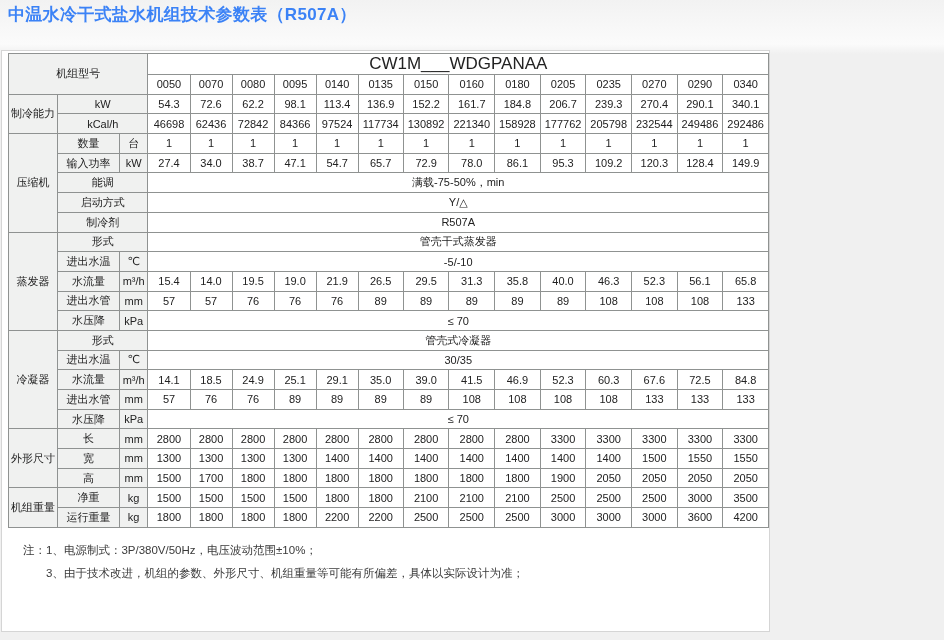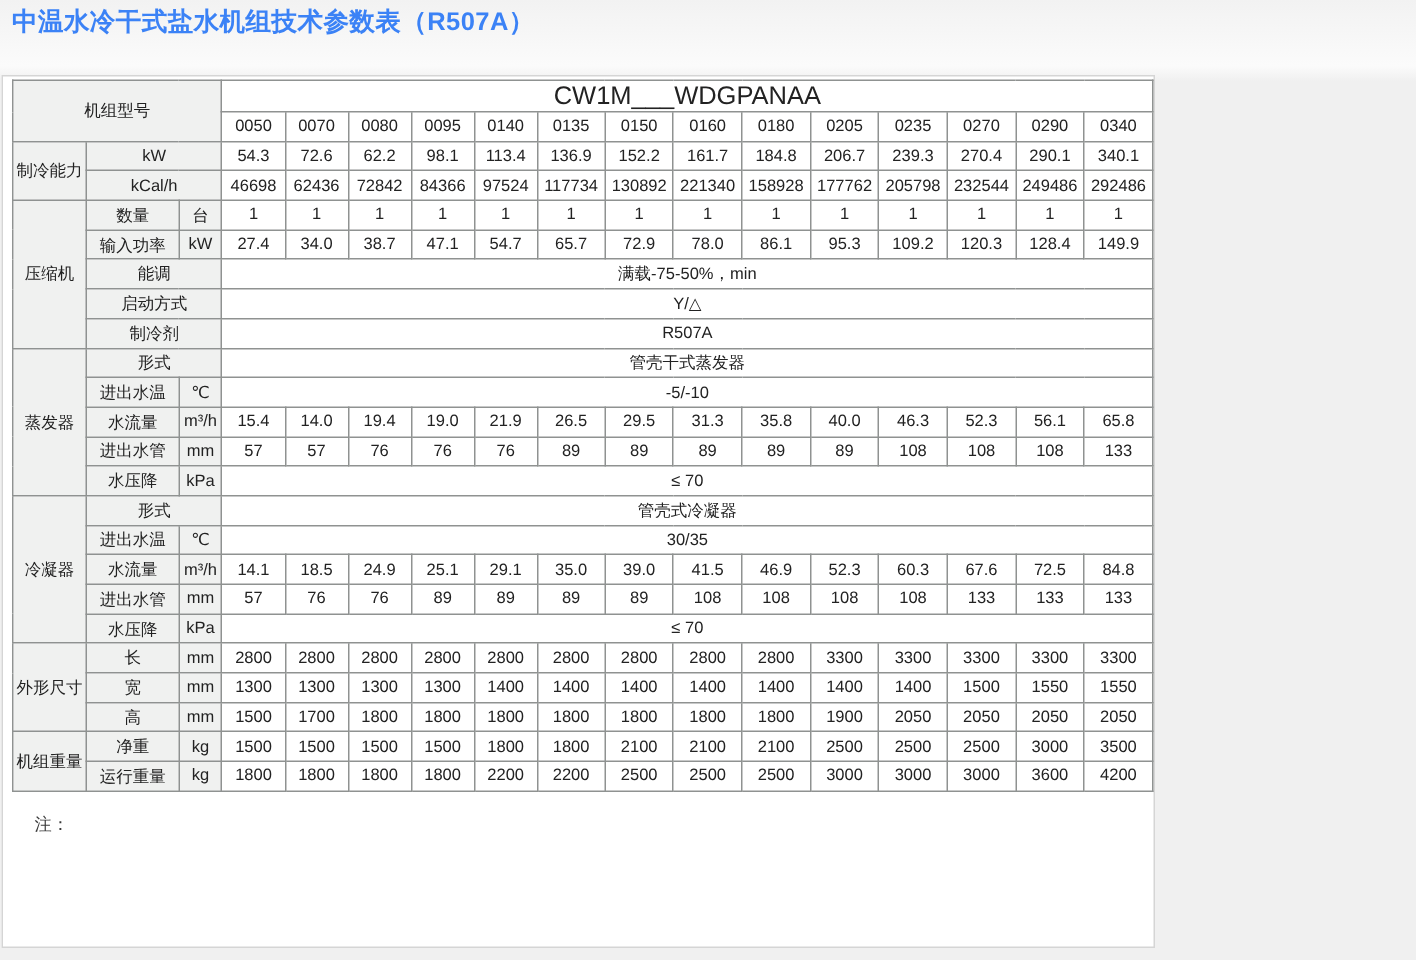--- a/index.html
+++ b/index.html
@@ -179,21 +179,21 @@
         <tr>
           <td class="hd">进出水温</td>
           <td class="hd">℃</td>
           <td class="dt" colspan="14">-5/-10</td>
         </tr>
         <tr>
           <td class="hd">水流量</td>
           <td class="hd">m³/h</td>
           <td class="dt">15.4</td>
           <td class="dt">14.0</td>
-          <td class="dt">19.4</td>
+          <td class="dt">19.5</td>
           <td class="dt">19.0</td>
           <td class="dt">21.9</td>
           <td class="dt">26.5</td>
           <td class="dt">29.5</td>
           <td class="dt">31.3</td>
           <td class="dt">35.8</td>
           <td class="dt">40.0</td>
           <td class="dt">46.3</td>
           <td class="dt">52.3</td>
           <td class="dt">56.1</td>
@@ -364,15 +364,17 @@
           <td class="dt">3000</td>
           <td class="dt">3600</td>
           <td class="dt">4200</td>
         </tr>
       </tbody>
   </table>
 
   <div class="notes">
     <span class="notes-prefix">注：</span>
     <div class="notes-items" id="notes-items">
+        <div class="note-line">1、电源制式：3P/380V/50Hz，电压波动范围±10%；</div>
+        <div class="note-line">3、由于技术改进，机组的参数、外形尺寸、机组重量等可能有所偏差，具体以实际设计为准；</div>
       </div>
   </div>
 </div>
 
 </body></html>

